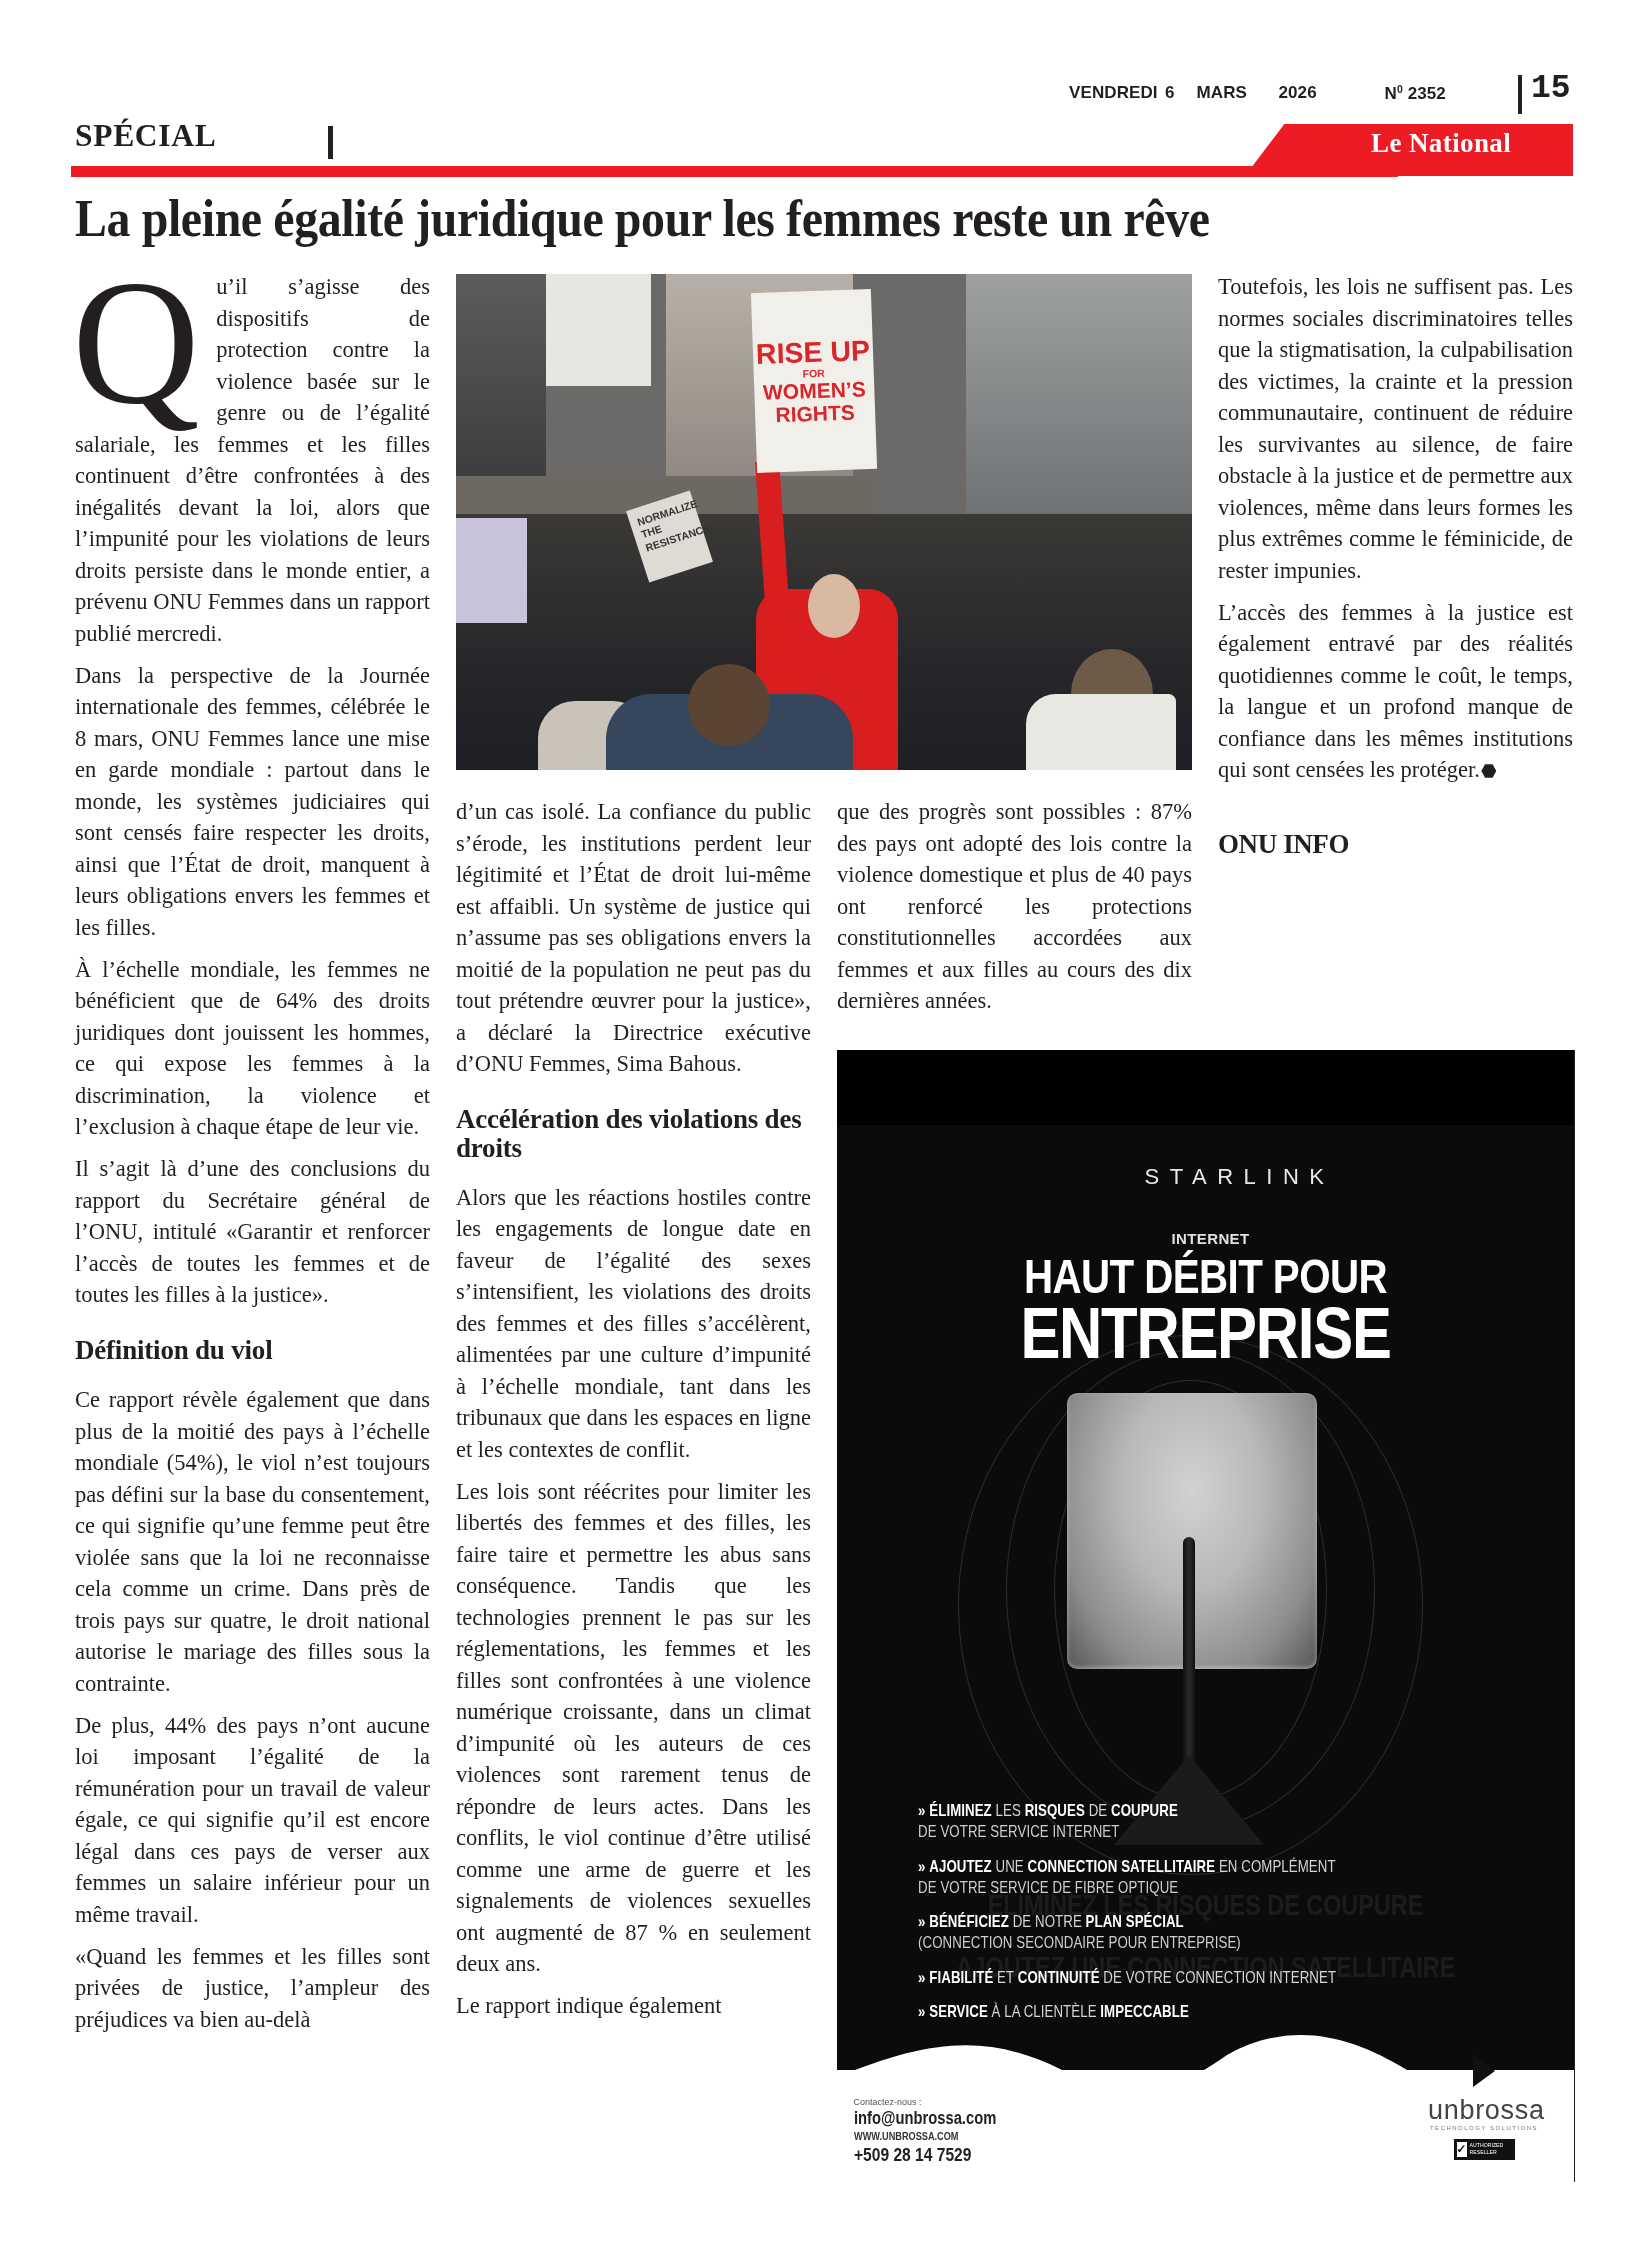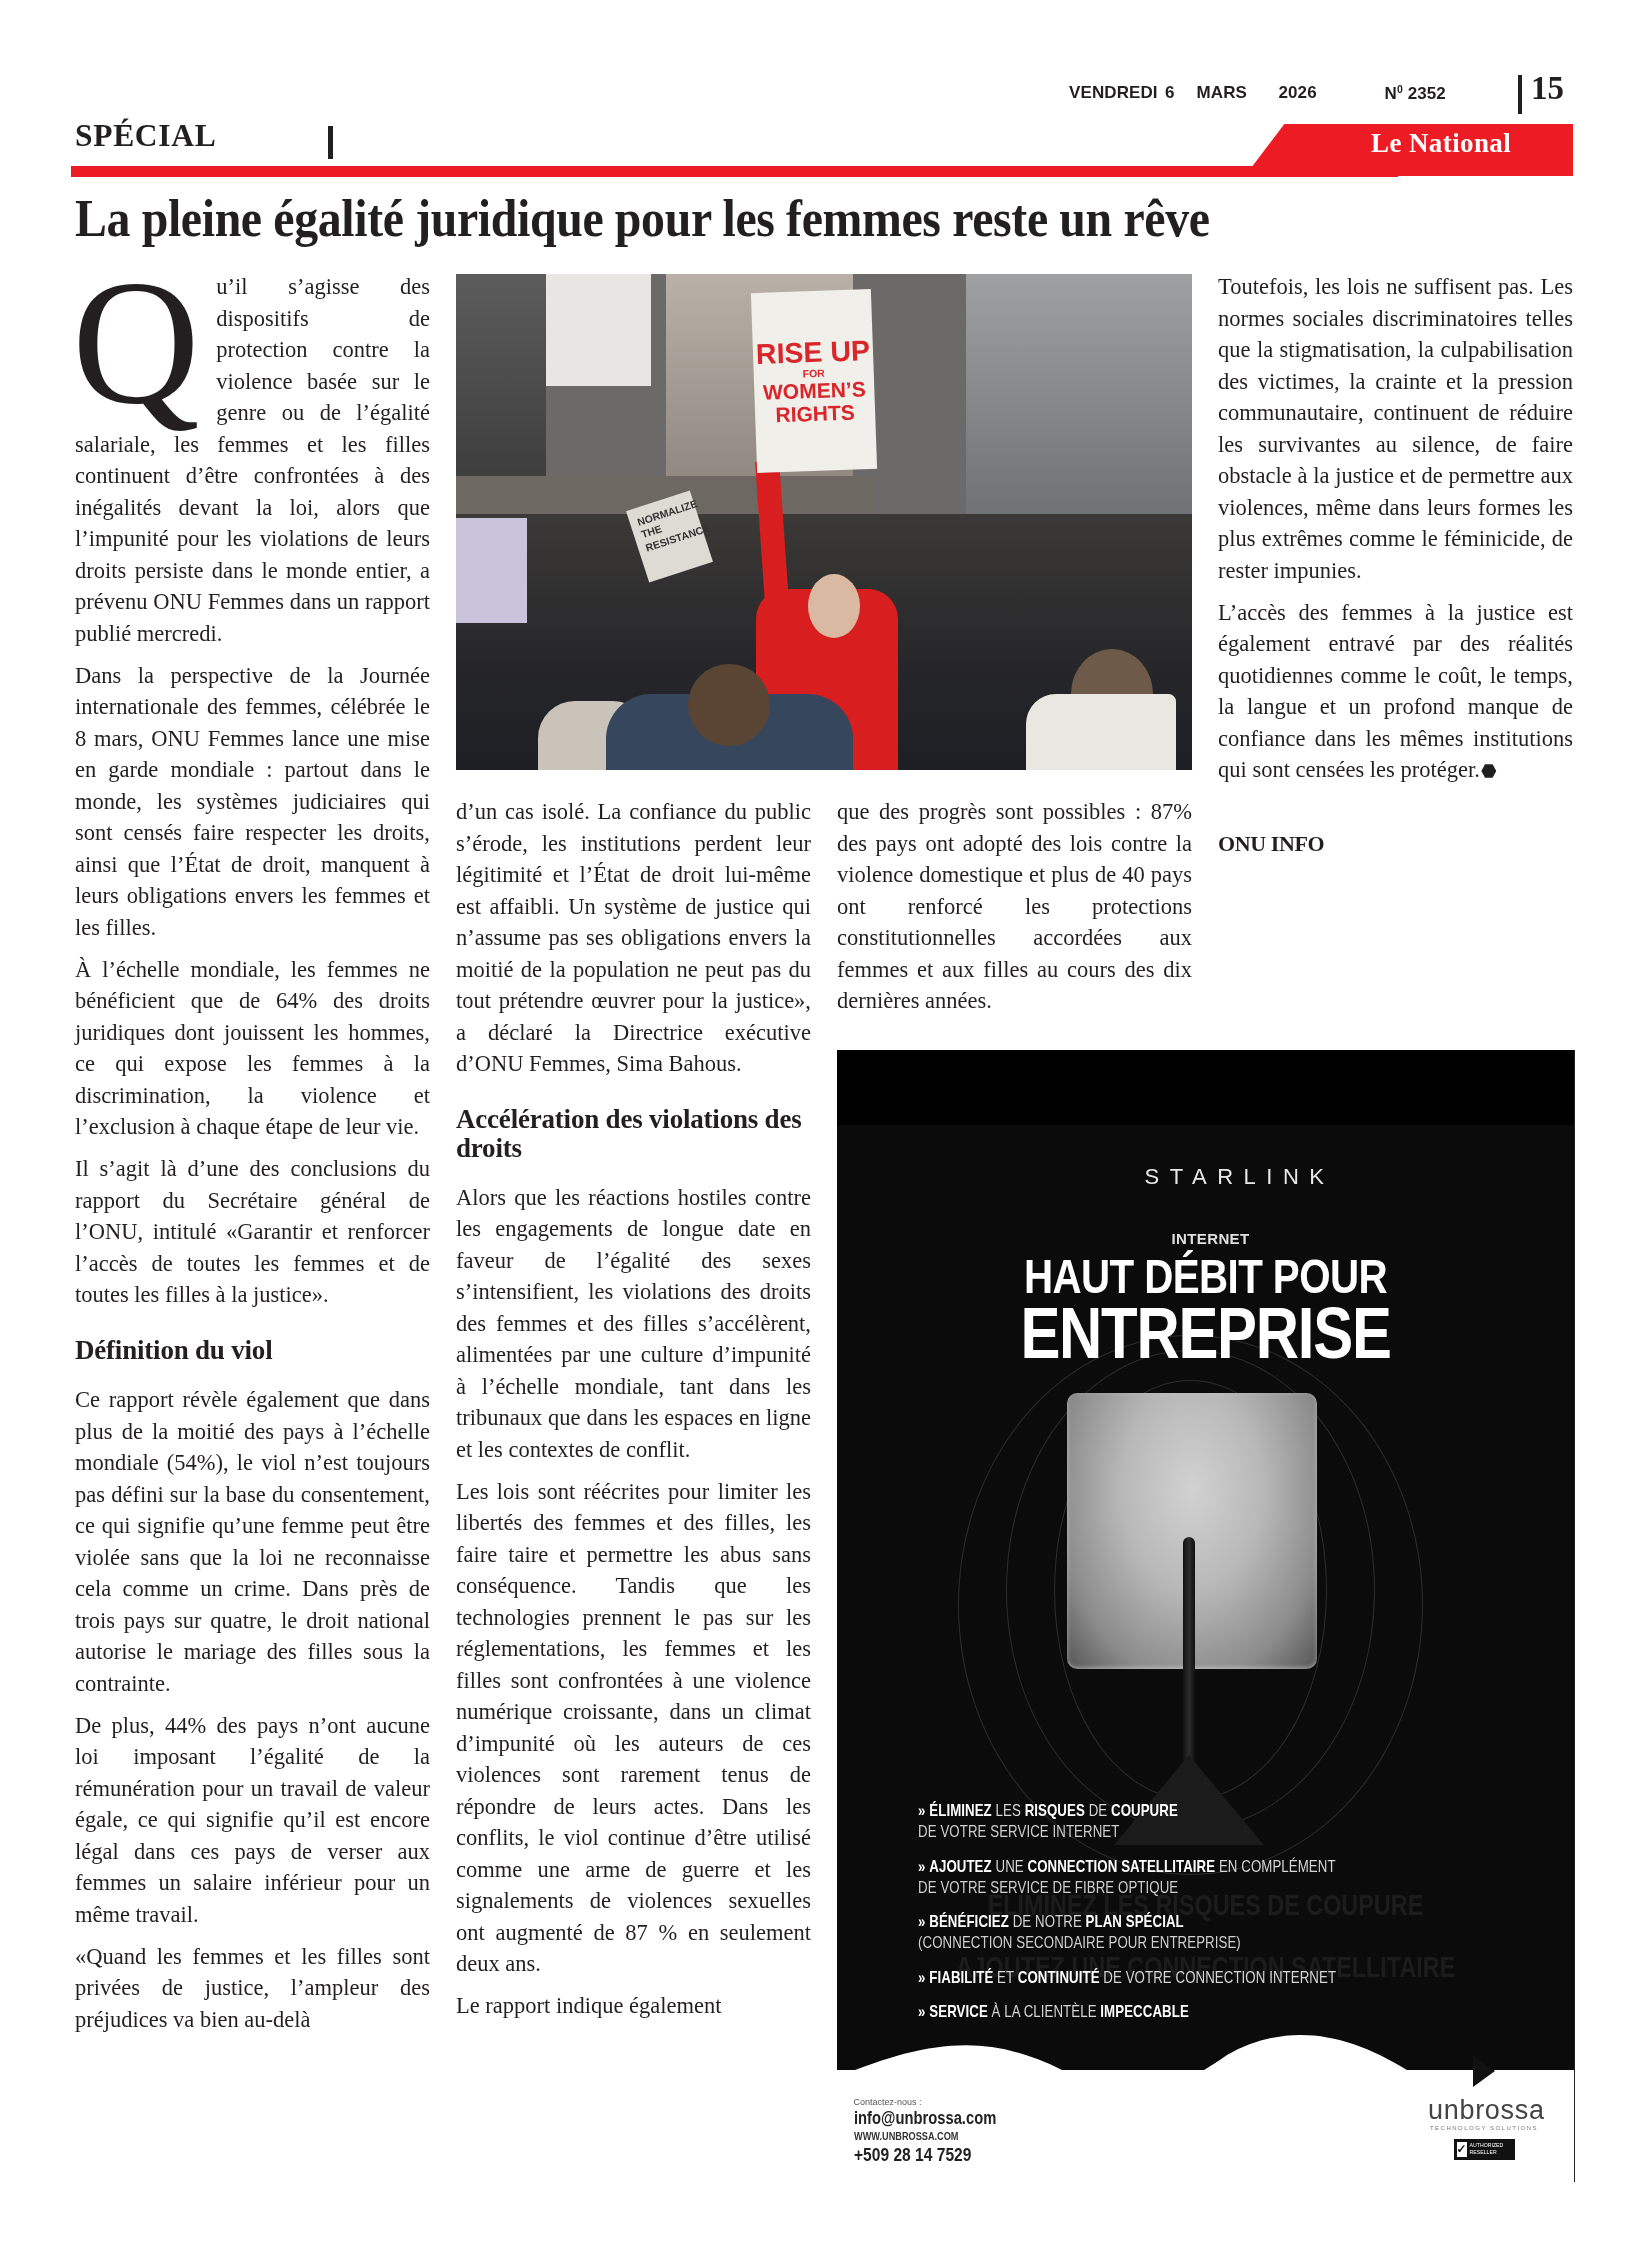--- a/index.html
+++ b/index.html
@@ -9,21 +9,21 @@
     
     .masthead-meta { position: absolute; top: 78px; left: 1069px; height: 30px; display: flex; align-items: center;
       font-family: "Liberation Sans", "DejaVu Sans", sans-serif; font-weight: bold; font-size: 17px; color: #231f20; letter-spacing: 0.1px; }
     .masthead-meta span { display: inline-block; }
     .meta-day { width: 96px; }
     .meta-date { width: 31.5px; }
     .meta-month { width: 82px; }
     .meta-year { width: 106px; }
     .meta-issue sup { font-size: 10.5px; vertical-align: 6px; }
     .page-num-bar { position: absolute; left: 1518px; top: 75px; width: 3.7px; height: 39px; background: #231f20; }
-    .page-num { position: absolute; left: 1531px; top: 70px; font-family: Liberation Serif, serif; font-weight: bold; font-size: 33px; color: #231f20; }
+    .page-num { position: absolute; left: 1531px; top: 70px; font-family: Liberation Mono, monospace; font-weight: bold; font-size: 33px; color: #231f20; }
 
     .section-label { position: absolute; left: 75px; top: 118px; font-family: "Liberation Serif", serif; font-weight: bold; font-size: 31.5px; letter-spacing: 0.7px; color: #231f20; }
     .section-sep { position: absolute; left: 328px; top: 126px; width: 4.5px; height: 33px; background: #231f20; }
     .red-rule { position: absolute; left: 71px; top: 166px; width: 1327px; height: 10.5px; background: #ed1c24; }
     .brand-tab { position: absolute; left: 1245px; top: 124px; width: 328px; height: 52px; background: #ed1c24;
       clip-path: polygon(12% 0, 100% 0, 100% 100%, 0 100%); }
     .brand-name { position: absolute; left: 1371px; top: 128px; font-family: "Liberation Serif", serif; font-weight: bold; font-size: 27px; color: #ffffff; letter-spacing: 0.4px; }
 
     .headline { position: absolute; left: 75px; top: 189px; width: 1500px; font-family: "Liberation Serif", serif; font-weight: bold;
       font-size: 52px; line-height: 60px; color: #231f20; letter-spacing: -0.4px; transform: scaleX(0.92); transform-origin: left top; white-space: nowrap; }
@@ -32,21 +32,21 @@
     .col { position: absolute; font-size: 22.5px; line-height: 31.5px; text-align: justify; hyphens: none; color: #231f20; }
     .col p { margin-bottom: 10.5px; }
     .col p.tight { margin-bottom: 0; }
     .col-1 { left: 75px; top: 271px; width: 355px; }
     .col-2 { left: 456px; top: 796px; width: 355px; }
     .col-3 { left: 837px; top: 796px; width: 355px; }
     .col-4 { left: 1218px; top: 271px; width: 355px; }
 
     .dropcap { float: left; font-size: 177px; line-height: 127px; height: 120px; margin: 7.5px 16.5px 0 -3px; font-weight: normal; color: #231f20; font-family: "Liberation Serif", serif; }
     .subhead { font-weight: bold; font-size: 27px; line-height: 28.5px; margin: 25.5px 0 19.5px 0; text-align: left; color: #231f20; letter-spacing: -0.2px; }
-    .byline { font-weight: bold; font-size: 22px; line-height: 30px; margin-top: 43px; text-align: left; color: #231f20; letter-spacing: -0.4px; }
+    .byline { font-weight: bold; font-size: 27px; line-height: 30px; margin-top: 43px; text-align: left; color: #231f20; letter-spacing: -0.4px; }
     .end-mark { display: inline-block; width: 15px; height: 15px; background: #231f20; vertical-align: -1.5px; margin-left: 1.5px;
       clip-path: polygon(25% 5%, 75% 5%, 100% 50%, 75% 95%, 25% 95%, 0 50%); }
 
     
     .photo { position: absolute; left: 456px; top: 274px; width: 736px; height: 496px; overflow: hidden; background: #6b6a68; }
     .photo .sky { position: absolute; left: 90px; top: 0; width: 105px; height: 112px; background: #e8e6e3; }
     .photo .bldg-l { position: absolute; left: 0; top: 0; width: 90px; height: 225px; background: linear-gradient(#5c5c5c, #3a3a3a); }
     .photo .bldg-m { position: absolute; left: 210px; top: 0; width: 187px; height: 225px; background: linear-gradient(#b9b1a8, #8c857d); }
     .photo .bldg-r { position: absolute; left: 510px; top: 0; width: 226px; height: 247px; background: linear-gradient(#9ea0a1, #6e7173); }
     .photo .bridge { position: absolute; left: 0; top: 202px; width: 420px; height: 52px; background: #6e6862; }

